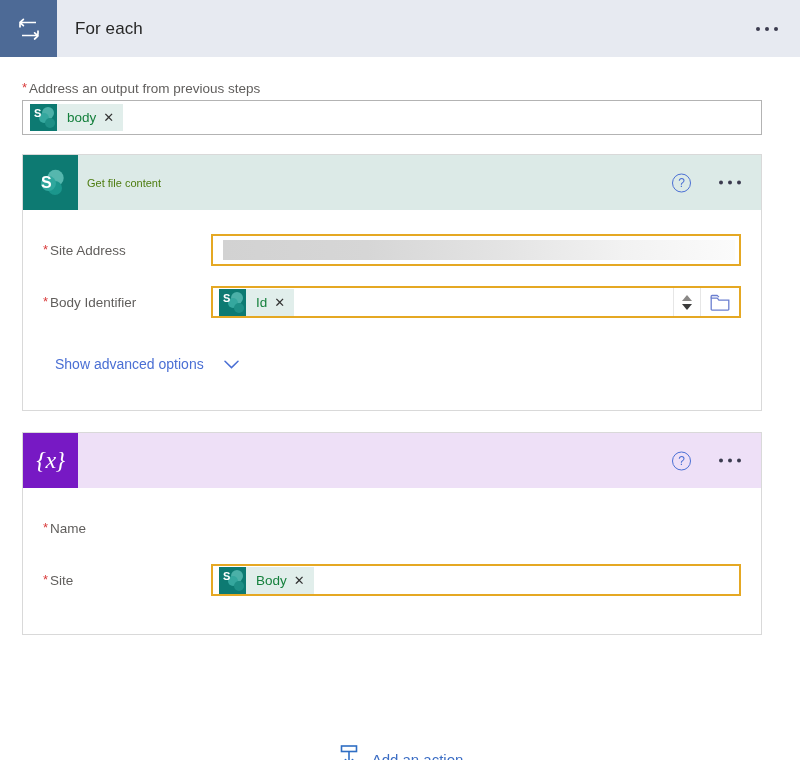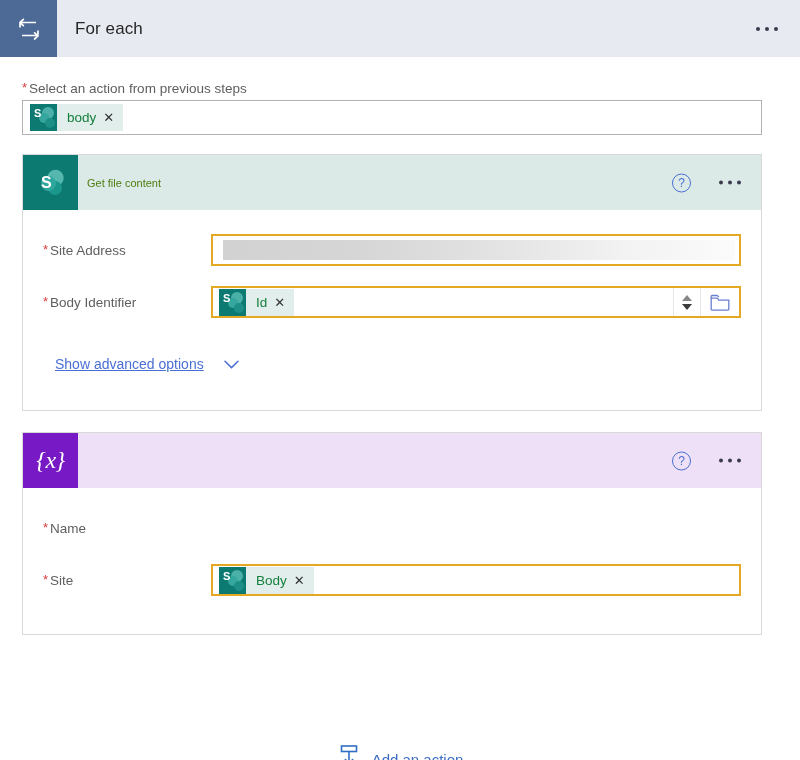--- a/index.html
+++ b/index.html
@@ -303,21 +303,20 @@
 
   .adv-link {
     position: absolute;
     left: 32px;
     font-size: 14px;
     color: #4a6fd4;
     display: flex;
     align-items: center;
     gap: 20px;
     cursor: pointer;
-    text-decoration: underline;
   }
 
   
   .connector {
     position: absolute;
     left: 395px;
     top: 386px;
     width: 20px;
     height: 50px;
   }
@@ -356,21 +355,21 @@
     <i></i>
       <i></i>
       <i></i>
   </div>
 </div>
 
 <div class="foreach-body">
 
   <div class="select-output-label">
     <span class="req-star">*</span>
-    <span>Select an action from previous steps</span>
+    <span>Address an output from previous steps</span>
   </div>
 
   <div class="select-output-field">
     <span class="token">
       <span class="tok-icon">
         <span class="sp-glyph">
           <span class="c1"></span>
             <span class="c3"></span>
             <span class="c2"></span>
           <span class="sp-s">S</span>

